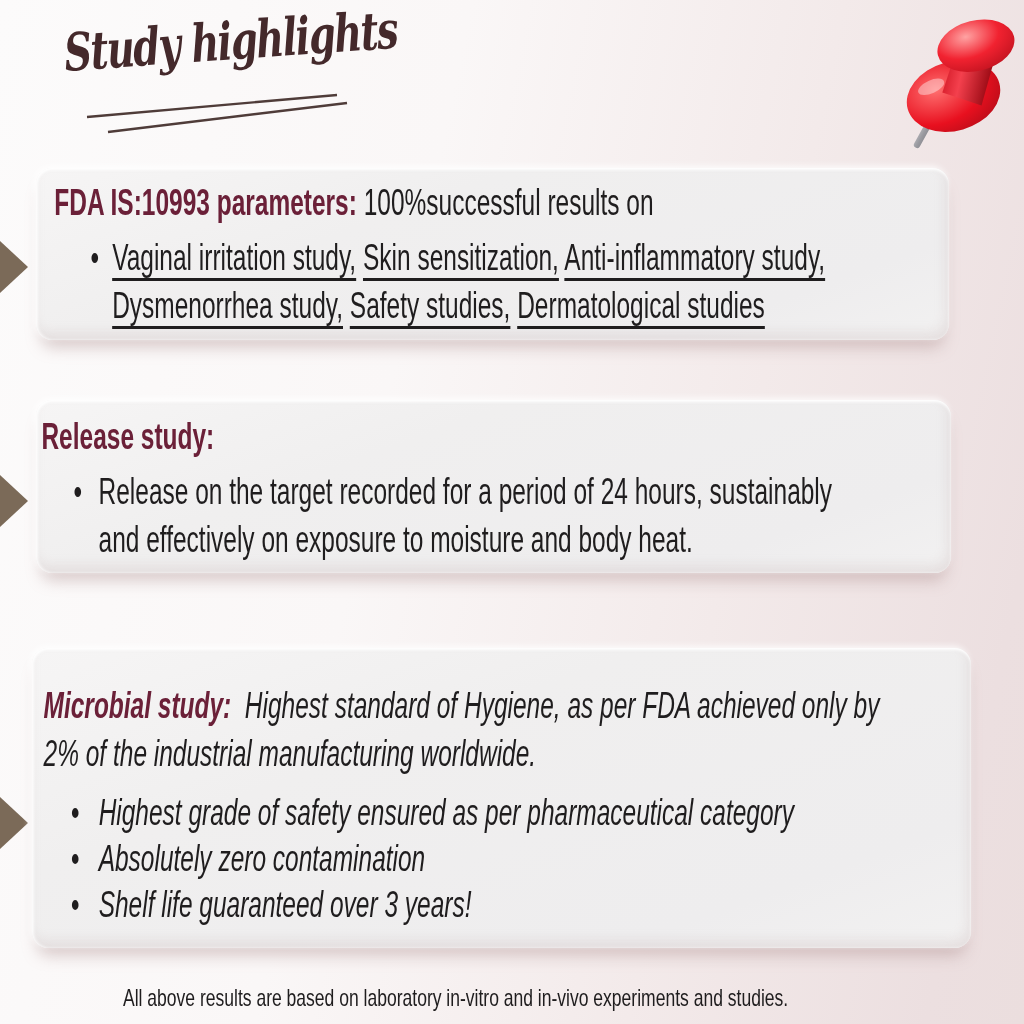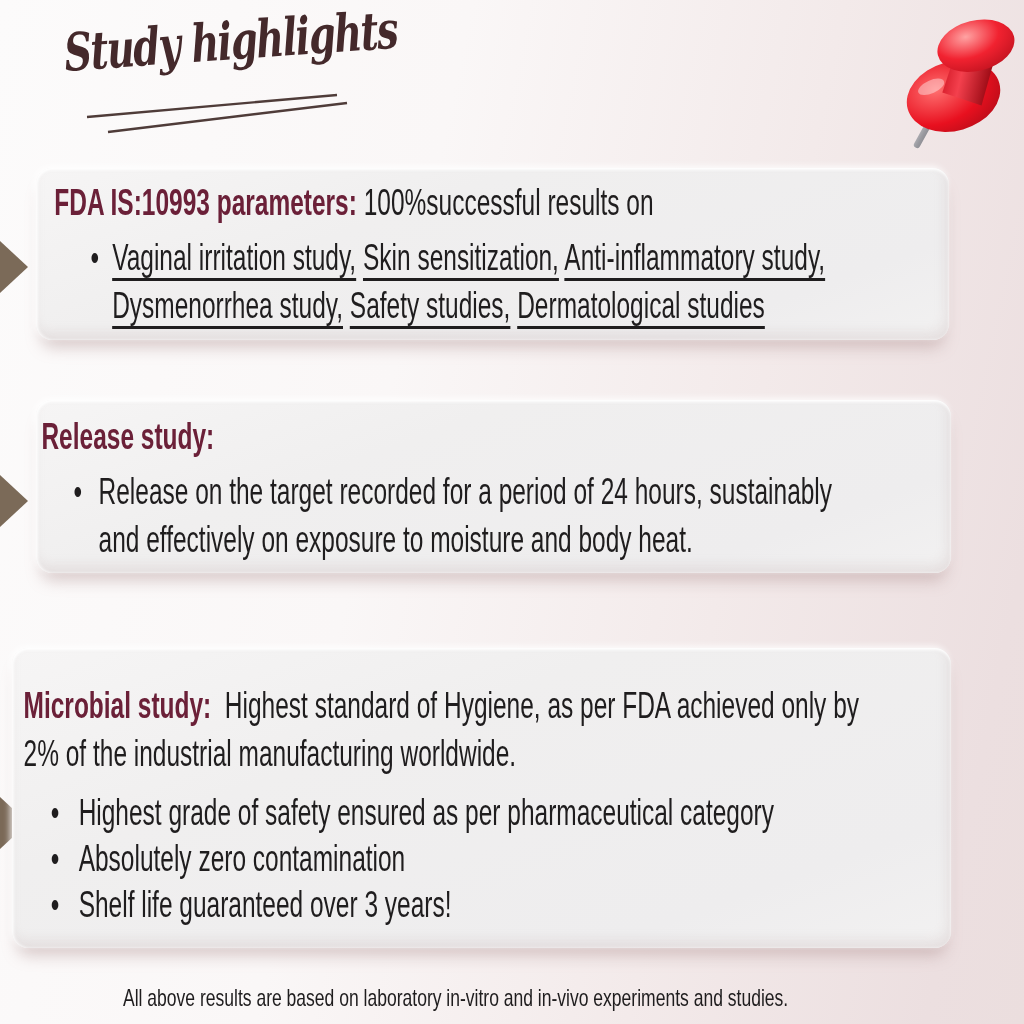--- a/index.html
+++ b/index.html
@@ -45,21 +45,21 @@
     background:linear-gradient(160deg,#f6f5f5 0%, #f0efef 35%, #eeedee 80%, #f2f1f1 100%);
     box-shadow:
       inset 0 2px 3px rgba(255,255,255,0.95),
       inset 2px 0 3px rgba(255,255,255,0.75),
       inset -3px -7px 12px rgba(185,165,165,0.22),
       -2px -2px 6px rgba(255,255,255,0.8),
       0 13px 16px -6px rgba(160,125,125,0.4);
   }
   #card1 { top:168px; width:913px; height:172px; }
   #card2 { top:400px; width:915px; height:173px; }
-  #card3 { top:648px; left:12px; width:939px; height:300px; }
+  #card3 { top:648px; left:32px; width:939px; height:300px;font-style:italic; }
 
   .squeeze {
     transform:scaleX(0.68);
     transform-origin:0 0;
     width:147%;
   }
 
   .card .inner { font-size:36px; line-height:48px; color:#1f1d1e; }
   #card1 .inner { padding:12px 0 0 27px; }
   #card2 .inner { padding:14px 0 0 8px; }

